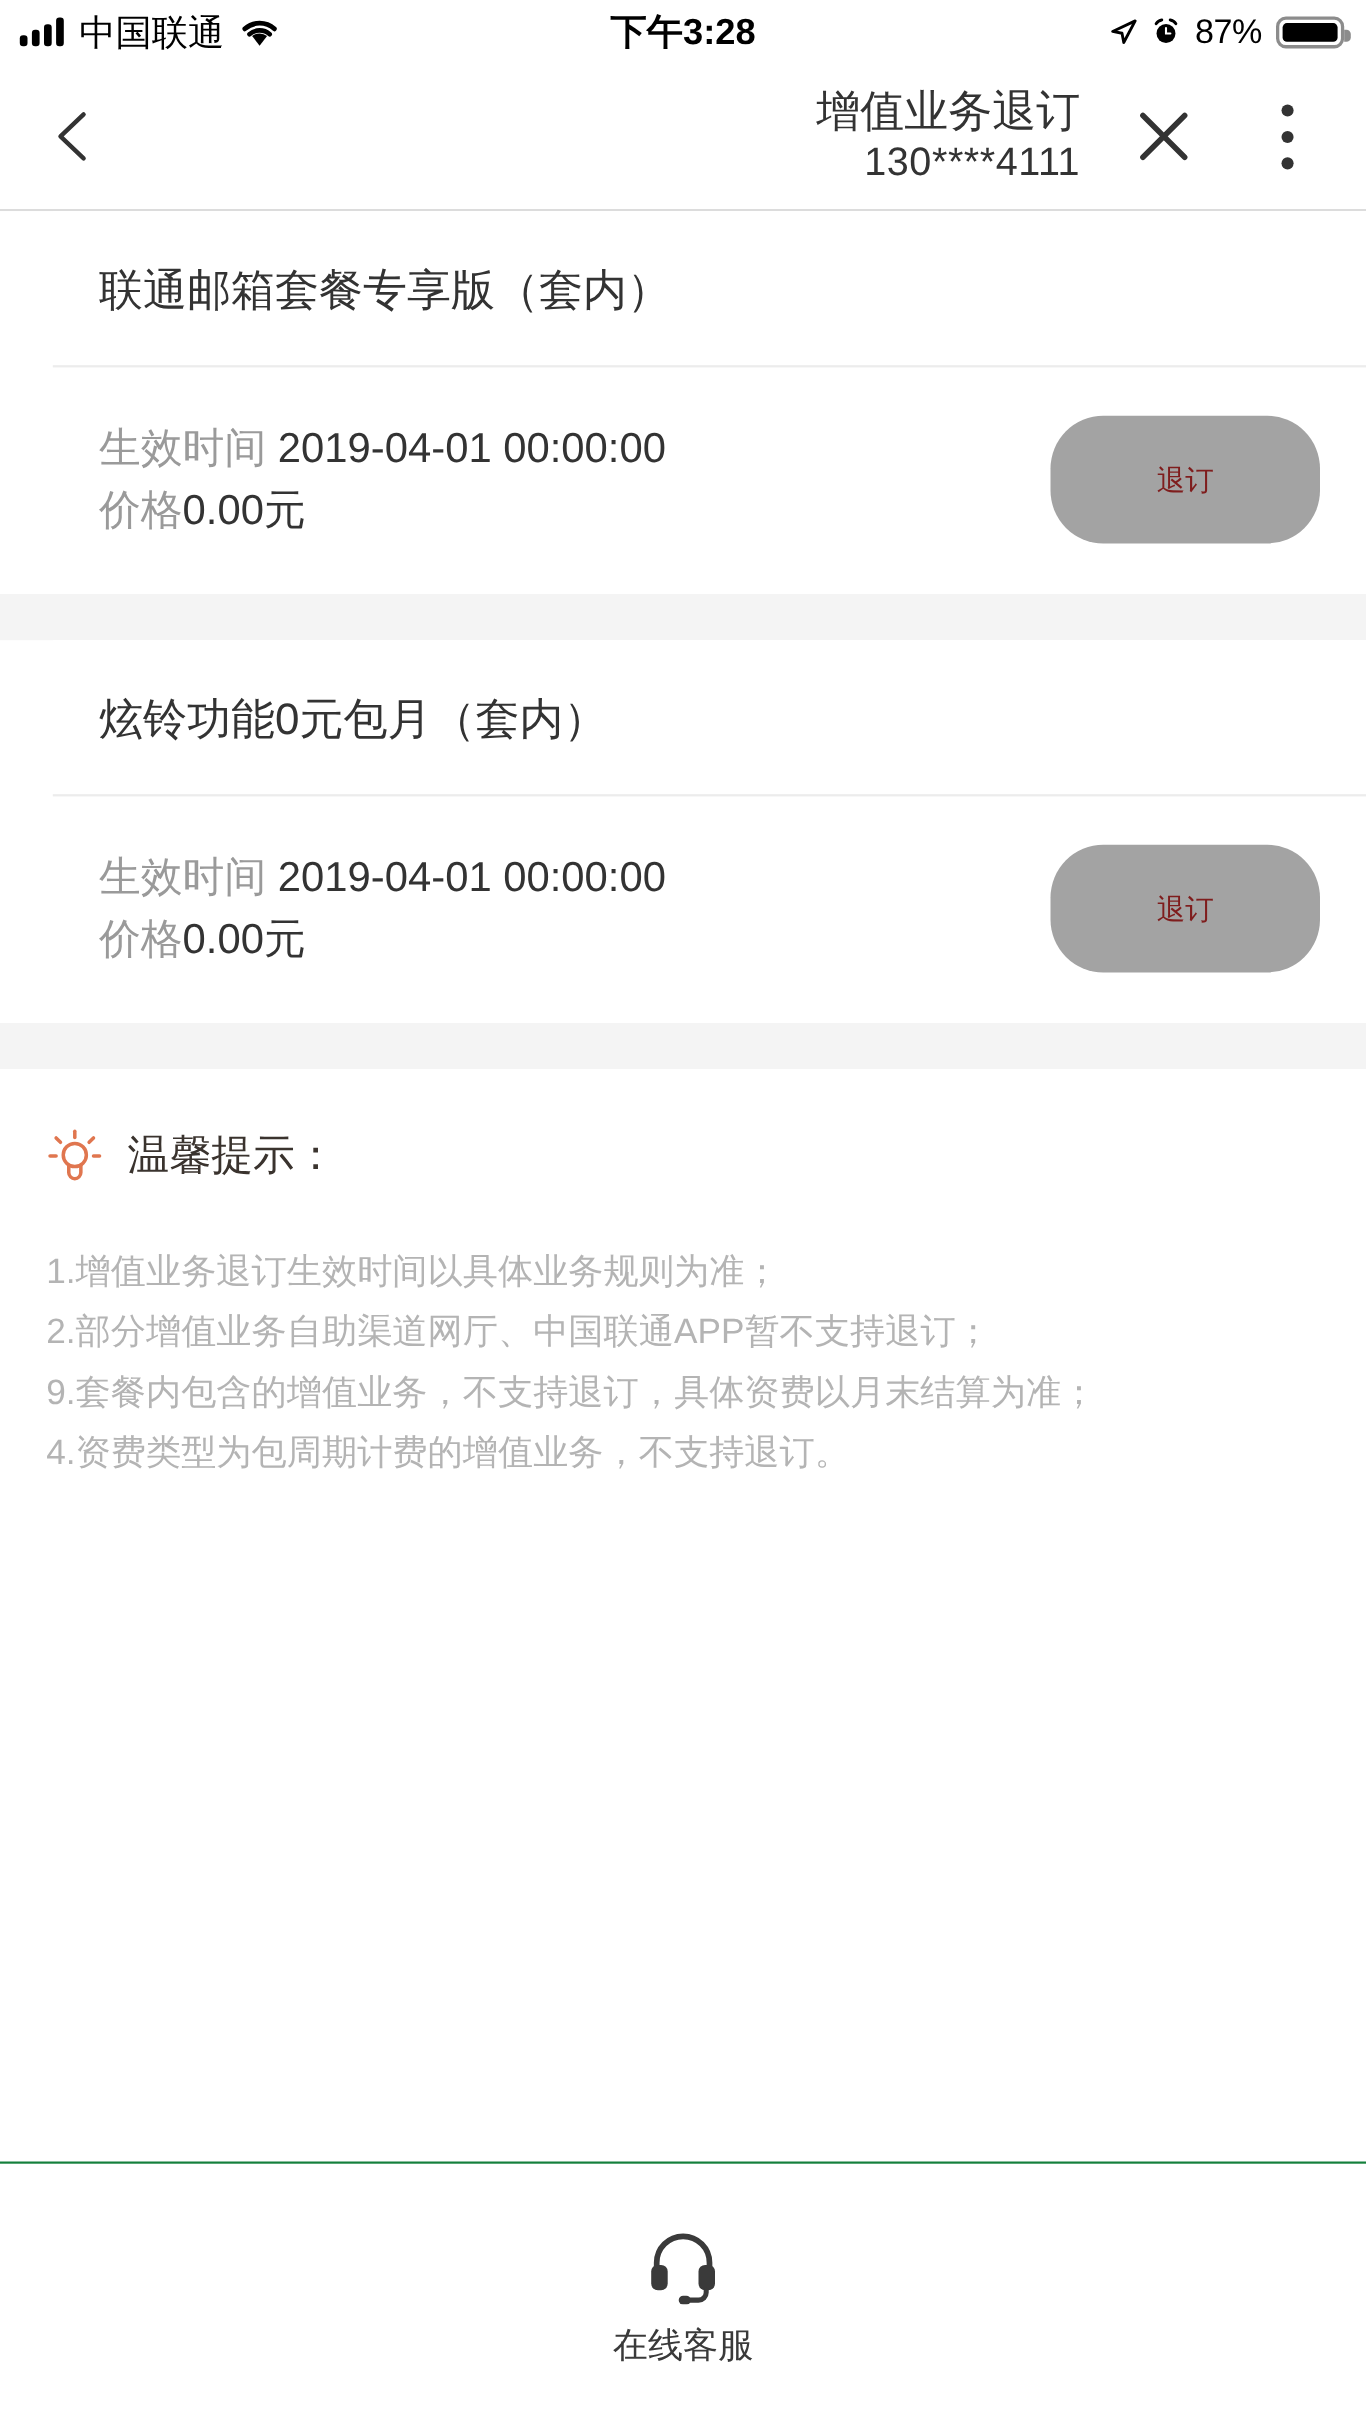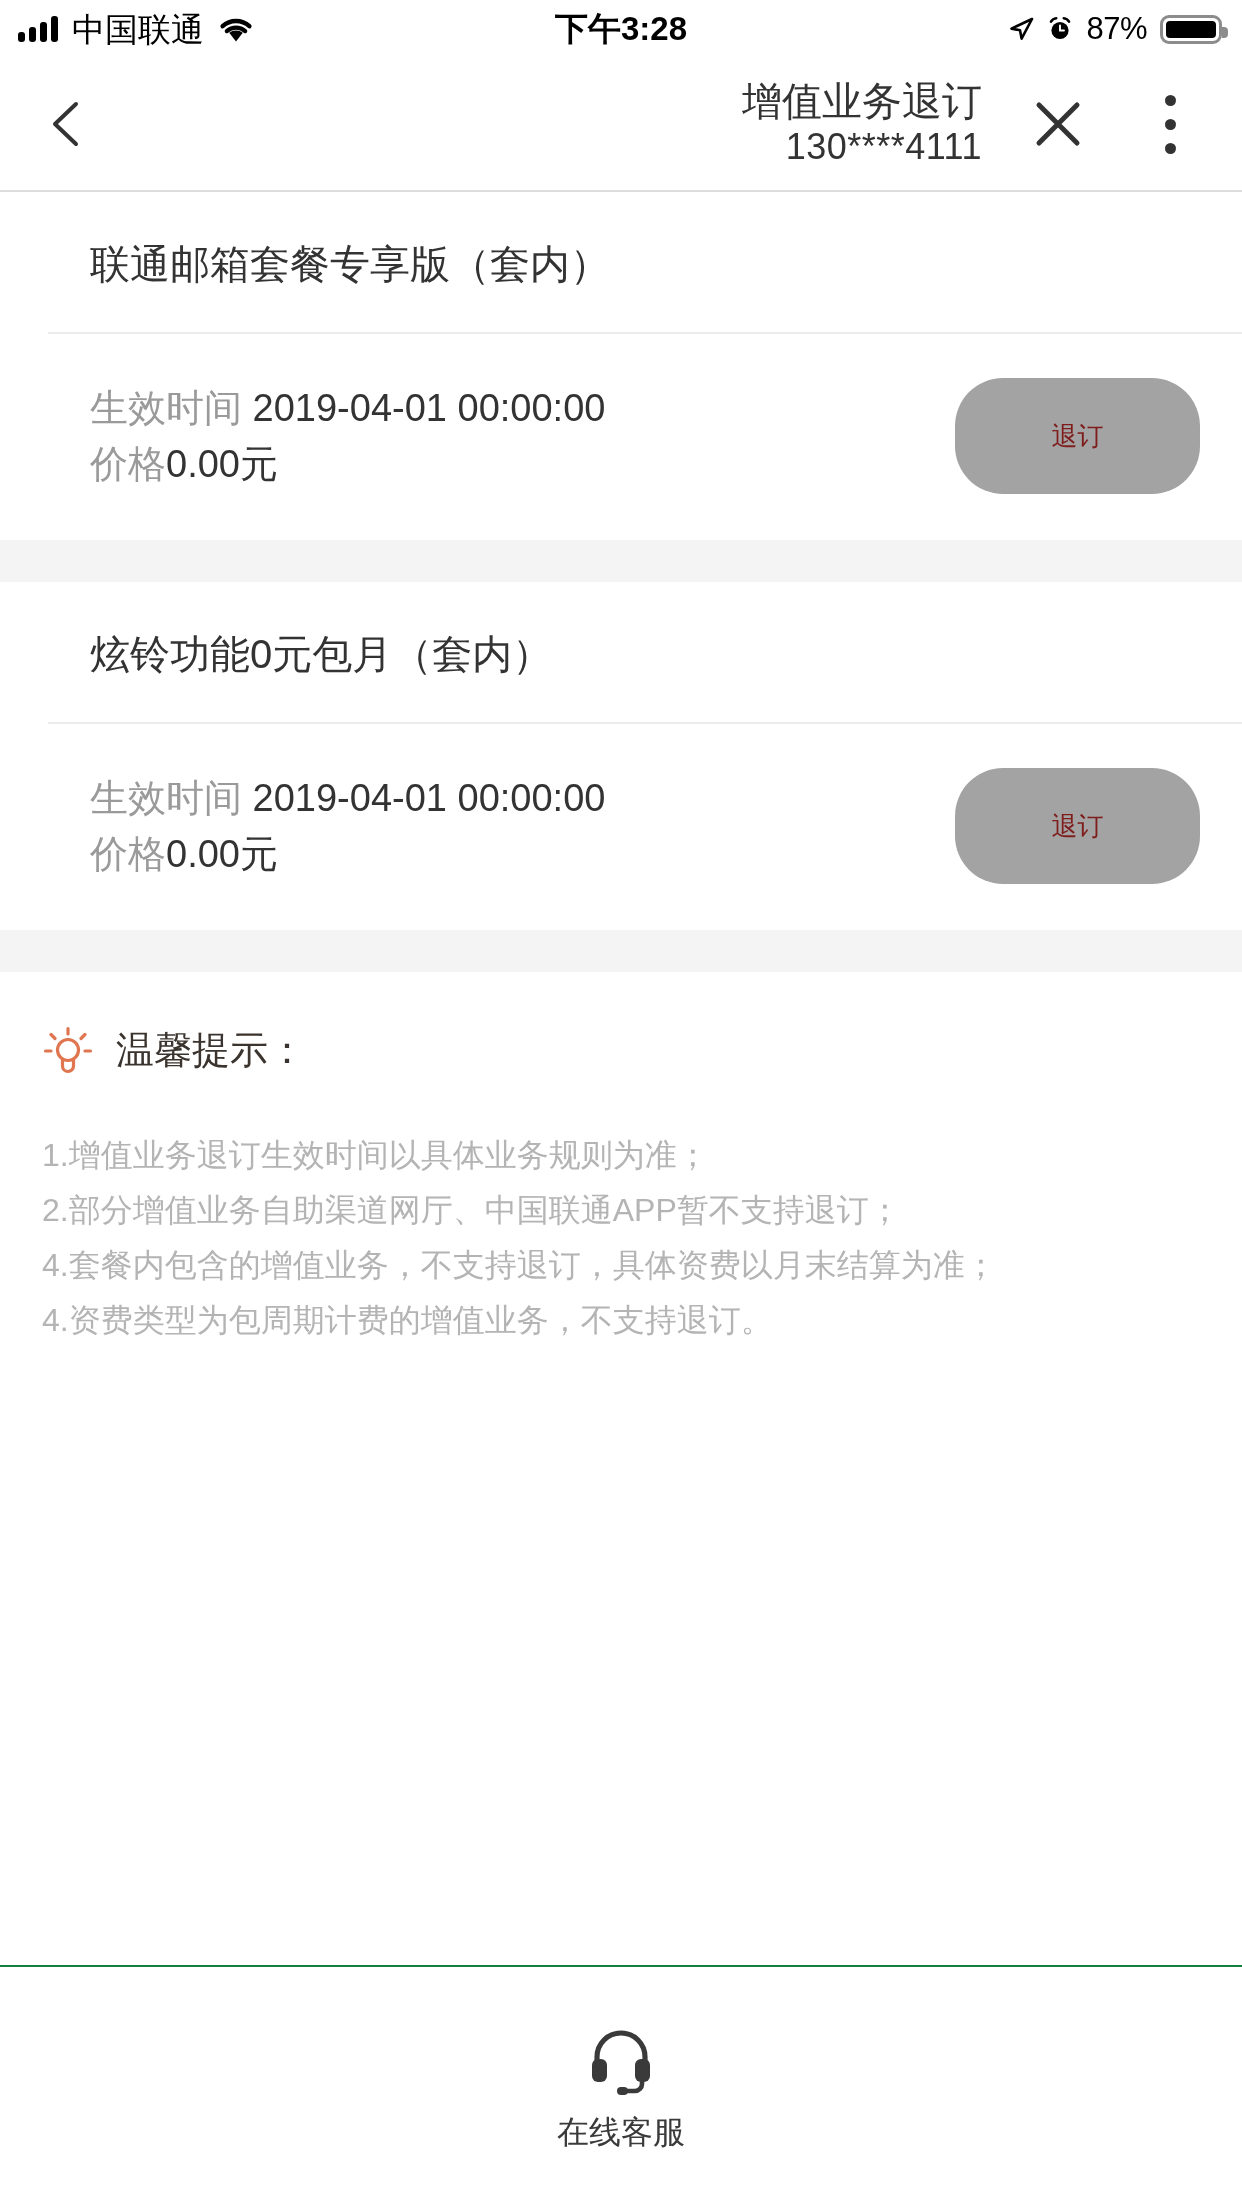--- a/index.html
+++ b/index.html
@@ -205,21 +205,21 @@
           <path d="M26 4.5 L26 10" stroke="#e0764f" stroke-width="3.2" stroke-linecap="round"></path>
           <path d="M9 10.5 L13 14.5" stroke="#e0764f" stroke-width="3.2" stroke-linecap="round"></path>
           <path d="M43 10.5 L39 14.5" stroke="#e0764f" stroke-width="3.2" stroke-linecap="round"></path>
           <path d="M3.5 27 L9 27" stroke="#e0764f" stroke-width="3.2" stroke-linecap="round"></path>
           <path d="M48.5 27 L43 27" stroke="#e0764f" stroke-width="3.2" stroke-linecap="round"></path>
         </svg>
         <div class="tips-head-text">温馨提示：</div>
       </div>
       <div class="tip-line">1.增值业务退订生效时间以具体业务规则为准；</div>
       <div class="tip-line">2.部分增值业务自助渠道网厅、中国联通APP暂不支持退订；</div>
-      <div class="tip-line">4.套餐内包含的增值业务，不支持退订，具体资费以月末结算为准；</div>
+      <div class="tip-line">9.套餐内包含的增值业务，不支持退订，具体资费以月末结算为准；</div>
       <div class="tip-line">4.资费类型为包周期计费的增值业务，不支持退订。</div>
     </div>
 
   </div>
 
   <div class="bottombar">
     <svg class="headset" viewBox="0 0 74 74">
       <path d="M13 44 L13 36 a24 24 0 0 1 48 0 L61 44" fill="none" stroke="#3a3a3a" stroke-width="5.2" stroke-linecap="round"></path>
       <rect x="8" y="38" width="15" height="23" rx="6" fill="#3a3a3a"></rect>
       <rect x="51" y="38" width="15" height="23" rx="6" fill="#3a3a3a"></rect>

